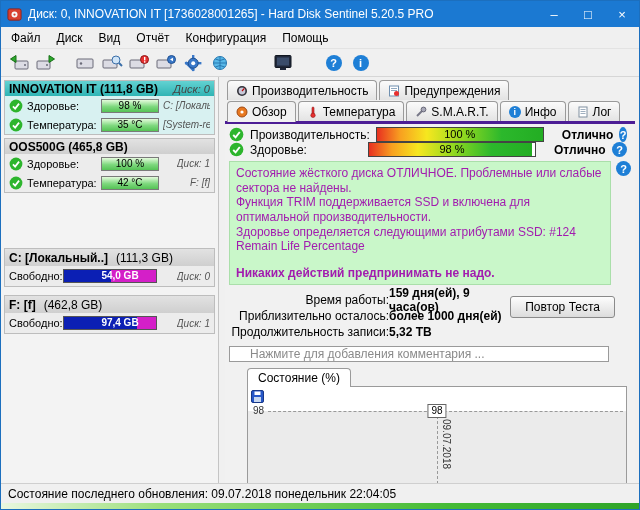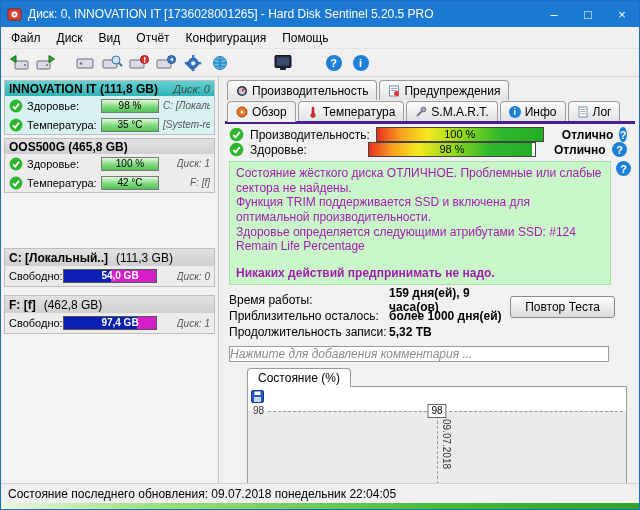--- a/index.html
+++ b/index.html
@@ -67,26 +67,26 @@
   
   .inforow { display:flex; gap:5px; margin:4px 2px 2px 2px; align-items:flex-start; }
   .infobox { flex:1; background:#c9f7c9; border:1px solid #aadfaa; color:#a21caf; padding:4px 6px; line-height:1.22; }
   .infobox p { margin:0; }
   .infobox .action { font-weight:bold; margin-top:12px; }
 
   
   .stats-row { display:flex; margin:5px 2px 0 2px; }
   .stats { flex:1; }
   .stat { display:flex; height:16px; align-items:center; }
-  .stat-label { flex:0 0 160px; }
+  .stat-label { flex:0 0 160px;text-align:right; }
   .stat-value { font-weight:bold; }
   .retest-btn { height:22px; padding:0 14px; border:1px solid #8a8a8a; border-radius:3px; background:linear-gradient(#fdfdfd,#dcdcdc); font-family:inherit; font-size:12px; margin:4px 16px 0 0; }
 
   
-  .comment-input { width:calc(100% - 26px); height:20px; border:1px solid #9a9a9a; background:#fff; padding:0 0; font-family:inherit; font-size:12px; color:#444; margin:6px 2px 0 2px;font-style:italic; }
+  .comment-input { width:calc(100% - 26px); height:20px; border:1px solid #9a9a9a; background:#fff; padding:0 20px; font-family:inherit; font-size:12px; color:#444; margin:6px 2px 0 2px; }
   .comment-input::placeholder { color:#8a8a8a; }
 
   
   .chart-block { margin:6px 6px 0 20px; }
   .chart-tab { display:inline-flex; align-items:center; border:1px solid #9a9a9a; border-bottom:none; border-radius:4px 4px 0 0; background:#fff; padding:2px 10px; position:relative; z-index:2; margin-bottom:-1px; }
   .chart-plot { position:relative; border:1px solid #9a9a9a; height:102px; background:linear-gradient(to bottom,#ffffff 0,#ffffff 24px,#ebebeb 24px,#ebebeb 100%); overflow:hidden; }
   .save-ico { position:absolute; left:3px; top:3px; }
   .y-label { position:absolute; left:5px; top:18px; font-size:10px; color:#333; }
   .h-dash { position:absolute; left:20px; right:3px; top:24px; border-top:1px dashed #999; }
   .v-dash { position:absolute; left:50%; top:24px; bottom:3px; border-left:1px dashed #999; }

